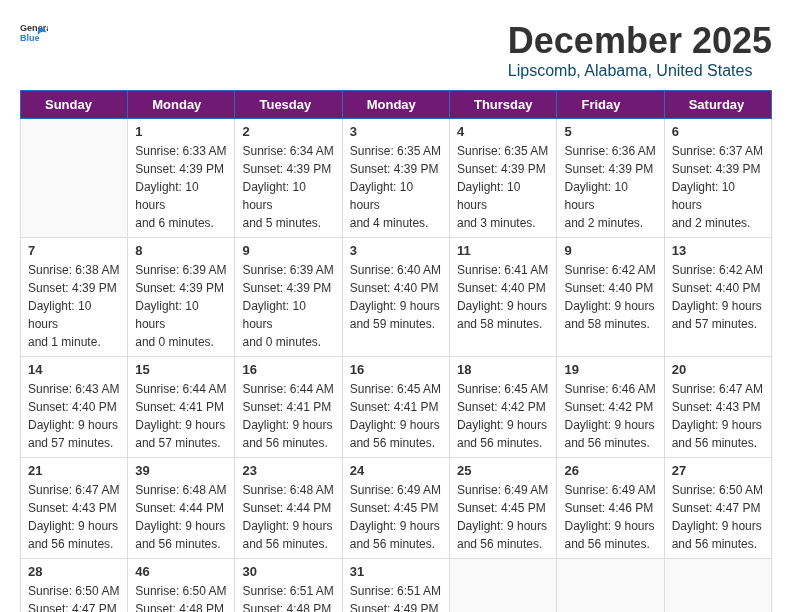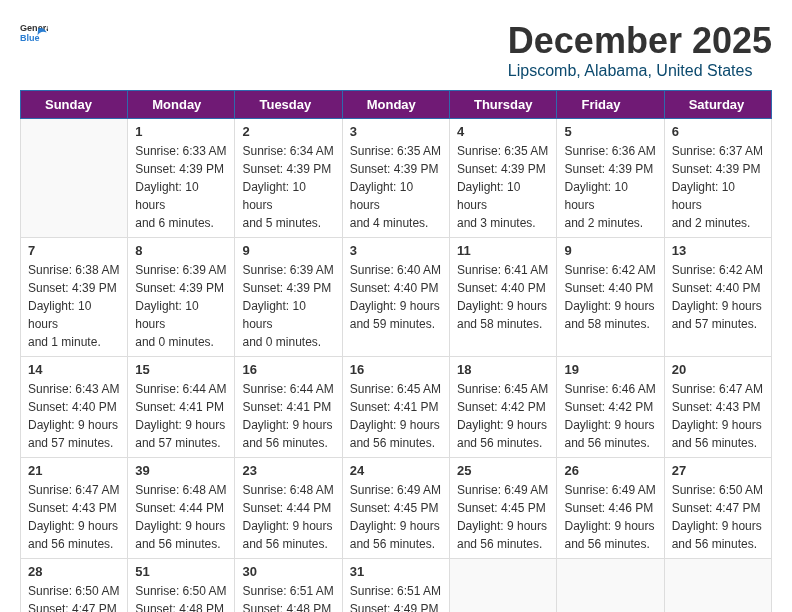--- a/index.html
+++ b/index.html
@@ -225,21 +225,21 @@
           <span class="day-number">27</span>
           <div class="day-info">Sunrise: 6:50 AM<br>Sunset: 4:47 PM<br>Daylight: 9 hours<br>and 56 minutes.</div>
         </td>
       </tr>
       <tr class="week-row">
         <td>
           <span class="day-number">28</span>
           <div class="day-info">Sunrise: 6:50 AM<br>Sunset: 4:47 PM<br>Daylight: 9 hours<br>and 57 minutes.</div>
         </td>
         <td>
-          <span class="day-number">51</span>
+          <span class="day-number">46</span>
           <div class="day-info">Sunrise: 6:50 AM<br>Sunset: 4:48 PM<br>Daylight: 9 hours<br>and 57 minutes.</div>
         </td>
         <td>
           <span class="day-number">30</span>
           <div class="day-info">Sunrise: 6:51 AM<br>Sunset: 4:48 PM<br>Daylight: 9 hours<br>and 57 minutes.</div>
         </td>
         <td>
           <span class="day-number">31</span>
           <div class="day-info">Sunrise: 6:51 AM<br>Sunset: 4:49 PM<br>Daylight: 9 hours<br>and 58 minutes.</div>
         </td>

